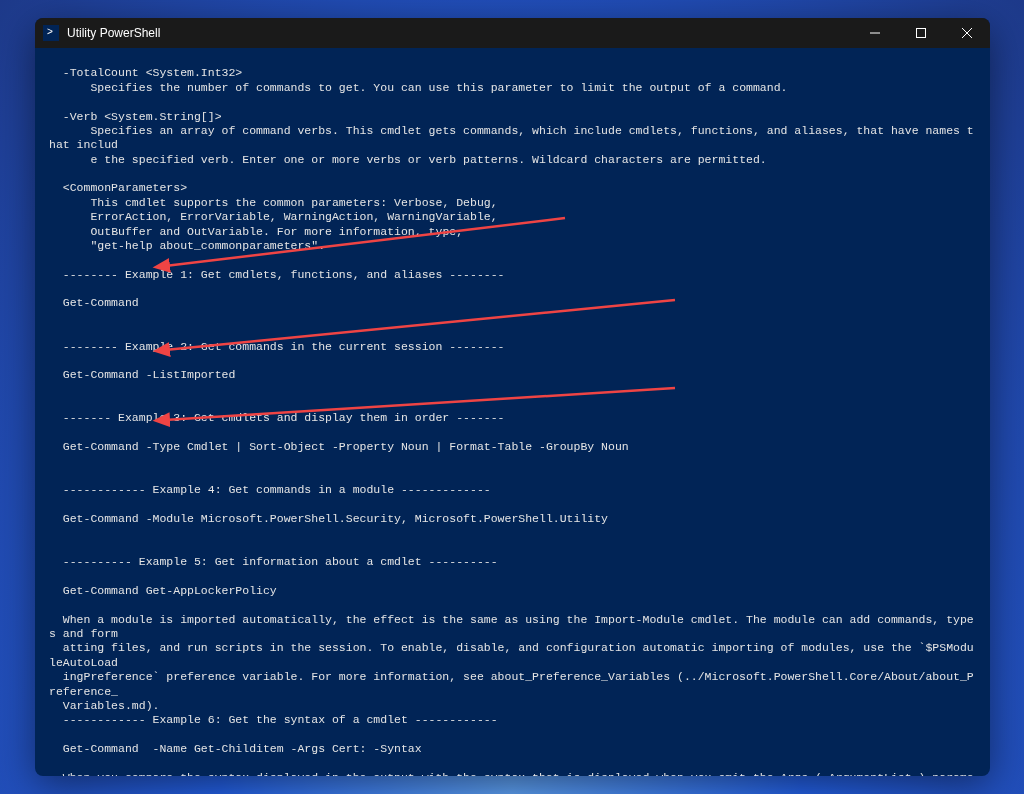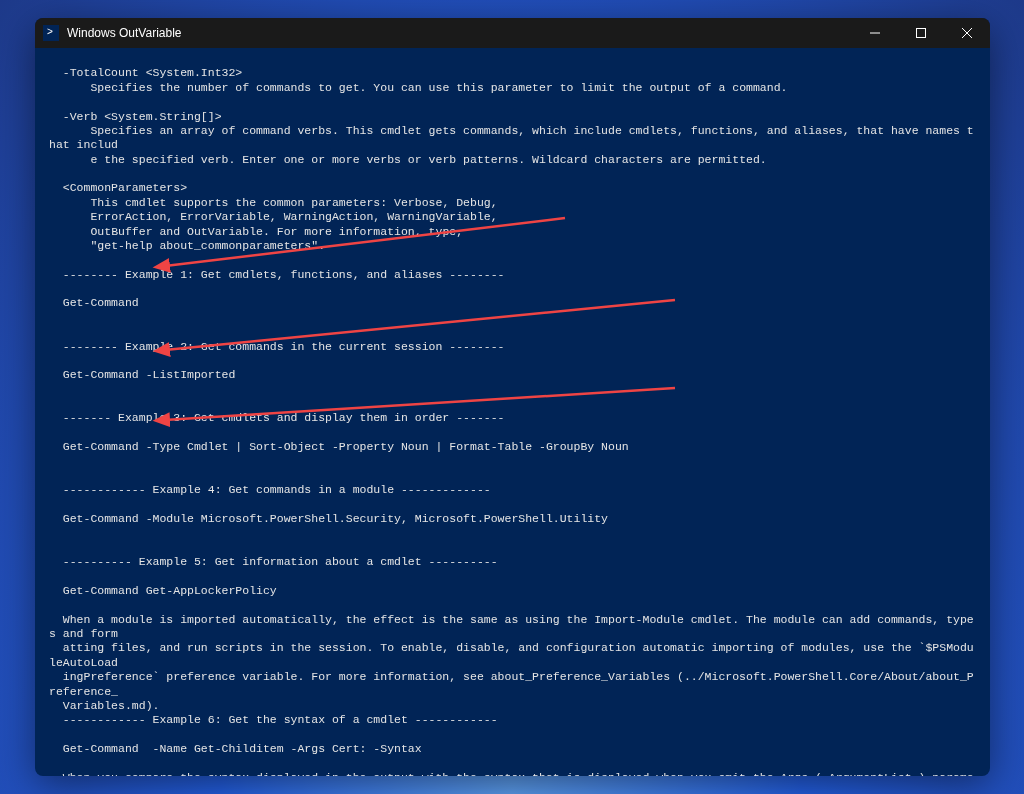--- a/index.html
+++ b/index.html
@@ -90,21 +90,21 @@
     }
   </style>
 </head>
 <body>
 
 <div class="desktop-bg"></div>
 
 <div class="window">
   <div class="titlebar">
     <div class="titlebar-icon"></div>
-    <div class="titlebar-title">Windows OutVariable</div>
+    <div class="titlebar-title">Utility PowerShell</div>
     <div class="titlebar-buttons">
       <div class="titlebar-btn">
         <svg width="10" height="10" viewBox="0 0 10 10">
             <line x1="0" y1="5" x2="10" y2="5" stroke="#fff" stroke-width="1"></line>
           </svg>
       </div>
       <div class="titlebar-btn">
         <svg width="10" height="10" viewBox="0 0 10 10">
             <rect x="0.5" y="0.5" width="9" height="9" stroke="#fff" fill="none" stroke-width="1"></rect>
           </svg>

